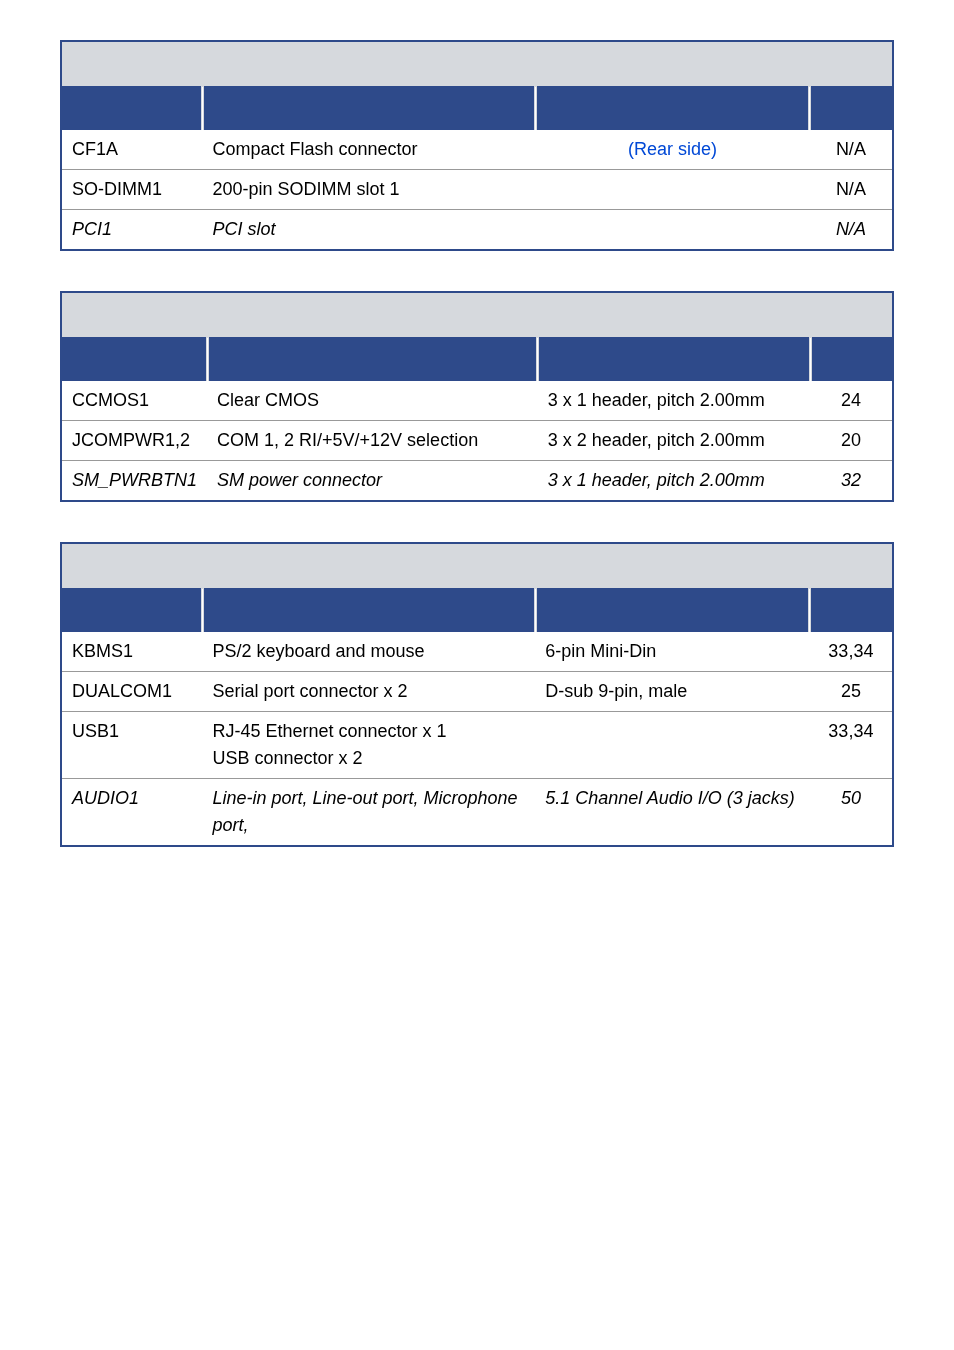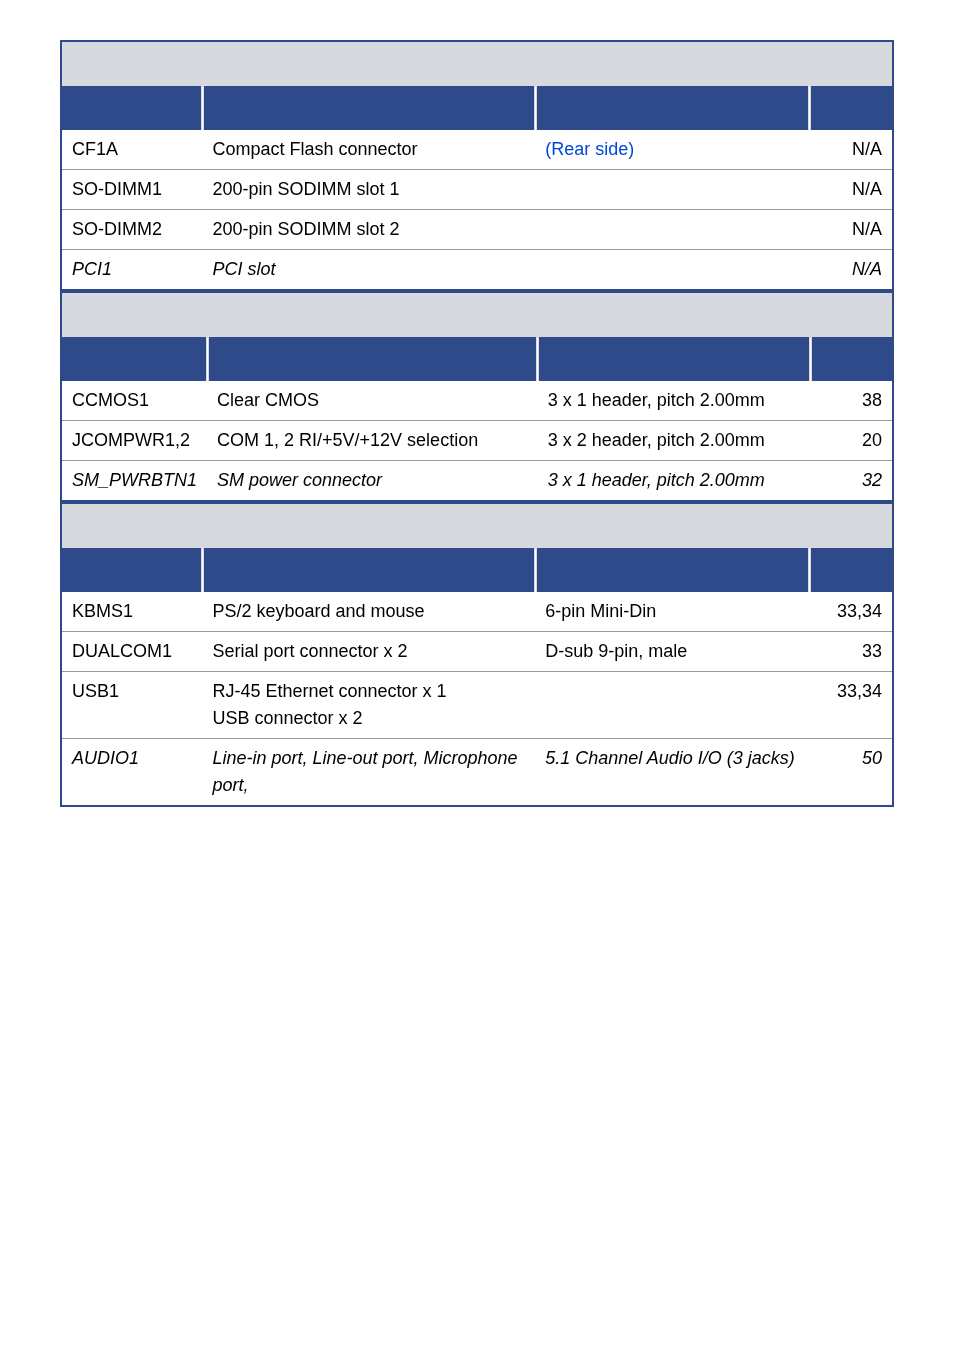--- a/index.html
+++ b/index.html
@@ -6,20 +6,21 @@
     margin: 0;
     padding: 40px 60px;
     font-family: Arial, Helvetica, sans-serif;
     background: #fff;
     color: #000;
     font-size: 18px;
   }
   .tbl {
     width: 100%;
     border-collapse: collapse;
+    margin-bottom: 40px;
     border: 2px solid #2e4a8a;
   }
   .tbl .title-row td {
     background: #d6d9dd;
     height: 32px;
     border-bottom: 2px solid #2e4a8a;
   }
   .tbl .header-row td {
     background: #2e4a8a;
     color: #fff;
@@ -36,22 +37,22 @@
     border-bottom: 1px solid #999;
   }
   .tbl .data-row:last-child td {
     border-bottom: none;
     font-style: italic;
   }
   .col-label { width: 17%; }
   .col-func  { width: 40%; }
   .col-type  { width: 33%; }
   .col-page  { width: 10%; text-align: right; }
-  .col-page-cell { text-align: right; }
-  .blue-text { color: #0048d6; }
+  .col-page-cell { text-align: center; }
+  .blue-text { color: #0048d6; text-align: center; }
   .header-row td { position: relative; }
 </style>
 </head>
 <body>
 
 <table class="tbl">
   <tbody>
       <tr class="title-row">
         <td colspan="4"></td>
       </tr>
@@ -67,26 +68,20 @@
     <td class="blue-text">(Rear side)</td>
     <td class="col-page-cell">N/A</td>
   </tr>
   <tr class="data-row">
     <td>SO-DIMM1</td>
     <td>200-pin SODIMM slot 1</td>
     <td></td>
     <td class="col-page-cell">N/A</td>
   </tr>
   <tr class="data-row">
-    <td>SO-DIMM2</td>
-    <td>200-pin SODIMM slot 2</td>
-    <td></td>
-    <td class="col-page-cell">N/A</td>
-  </tr>
-  <tr class="data-row">
     <td>PCI1</td>
     <td>PCI slot</td>
     <td></td>
     <td class="col-page-cell">N/A</td>
   </tr>
 </tbody>
   </table>
 
 <table class="tbl">
   <tbody>
@@ -96,21 +91,21 @@
   <tr class="header-row">
     <td class="col-label"></td>
     <td class="col-func" style="border-left:3px double #d6d9dd"></td>
     <td class="col-type" style="border-left:3px double #d6d9dd"></td>
     <td class="col-page" style="border-left:3px double #d6d9dd"></td>
   </tr>
   <tr class="data-row">
     <td>CCMOS1</td>
     <td>Clear CMOS</td>
     <td>3 x 1 header, pitch 2.00mm</td>
-    <td class="col-page-cell">38</td>
+    <td class="col-page-cell">24</td>
   </tr>
   <tr class="data-row">
     <td>JCOMPWR1,2</td>
     <td style="white-space:pre-line">COM 1, 2 RI/+5V/+12V selection</td>
     <td>3 x 2 header, pitch 2.00mm</td>
     <td class="col-page-cell">20</td>
   </tr>
   <tr class="data-row">
     <td>SM_PWRBTN1</td>
     <td>SM power connector</td>
@@ -134,21 +129,21 @@
   <tr class="data-row">
     <td>KBMS1</td>
     <td>PS/2 keyboard and mouse</td>
     <td>6-pin Mini-Din</td>
     <td class="col-page-cell">33,34</td>
   </tr>
   <tr class="data-row">
     <td>DUALCOM1</td>
     <td>Serial port connector x 2</td>
     <td>D-sub 9-pin, male</td>
-    <td class="col-page-cell">33</td>
+    <td class="col-page-cell">25</td>
   </tr>
   <tr class="data-row">
     <td>USB1</td>
     <td style="white-space:pre-line">RJ-45 Ethernet connector x 1
 USB connector x 2</td>
     <td></td>
     <td class="col-page-cell">33,34</td>
   </tr>
   <tr class="data-row">
     <td>AUDIO1</td>

